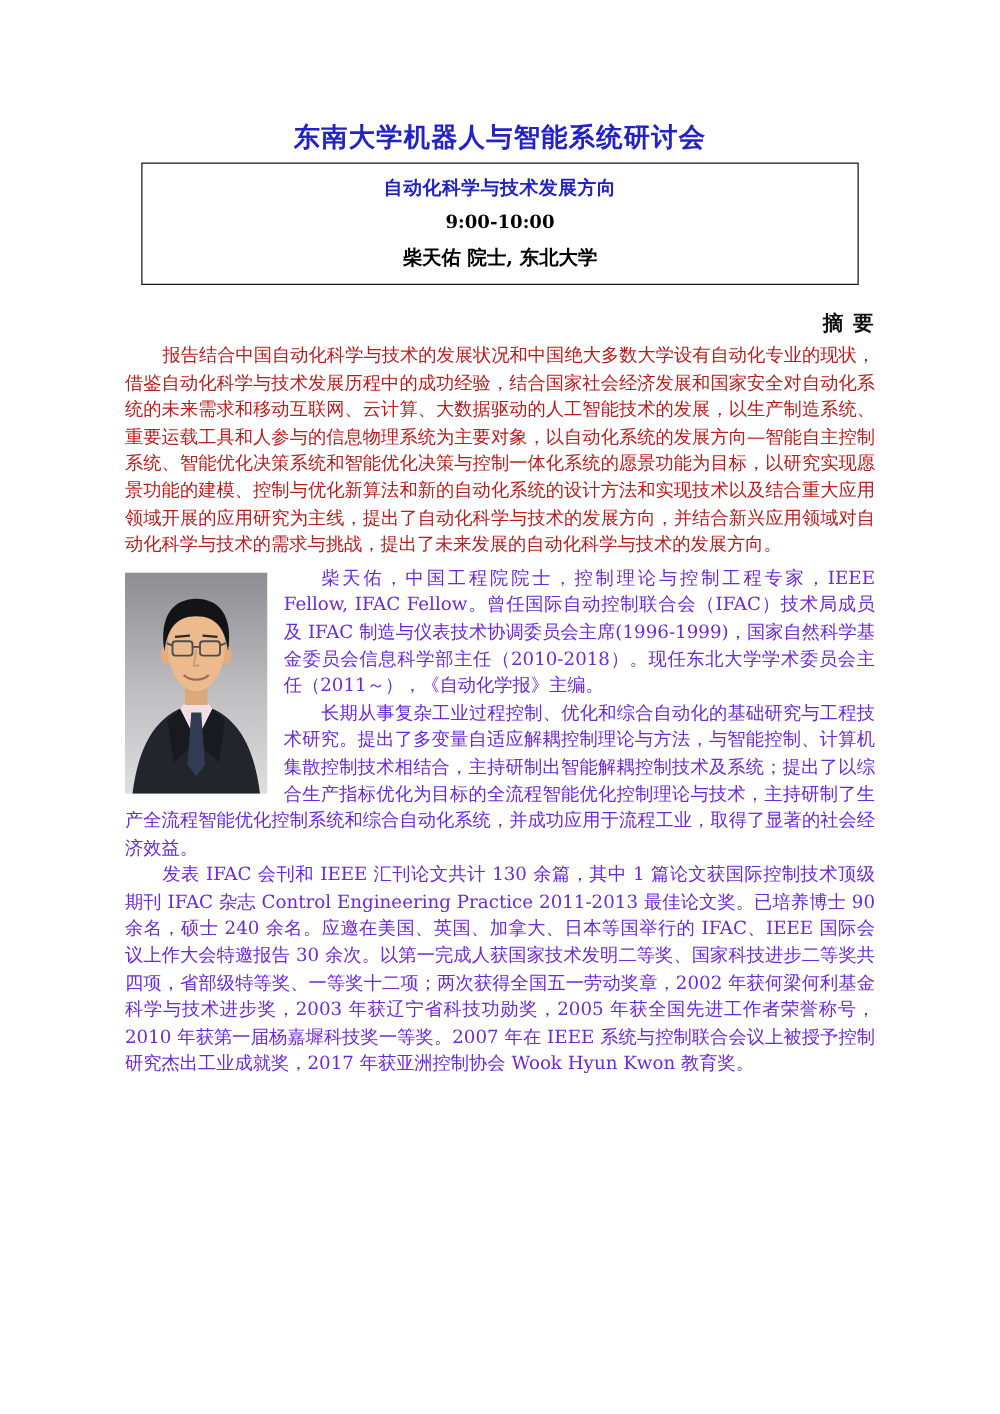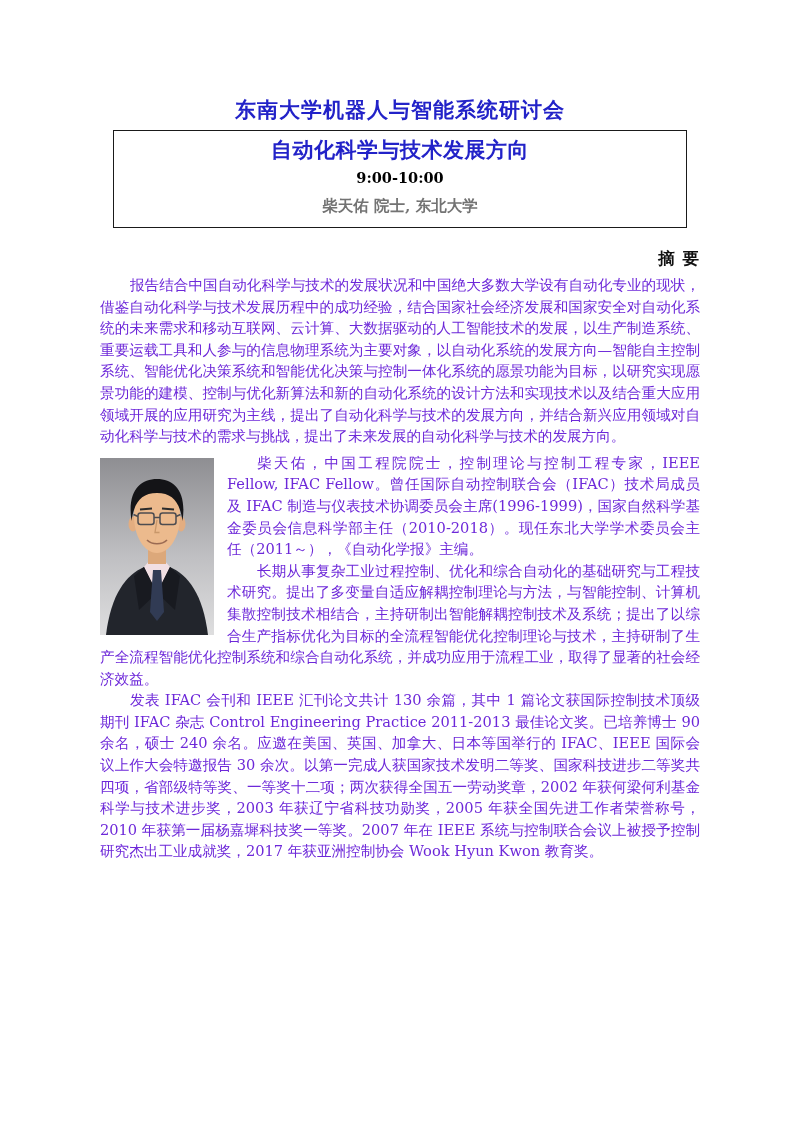--- a/index.html
+++ b/index.html
@@ -31,59 +31,59 @@
   }
   .session-box {
     margin: 7px 13px 0 13px;
     border: 1.6px solid #1a1a1a;
     padding: 9px 0 11px 0;
     text-align: center;
     background: #ffffff;
   }
   .session-topic {
     font-family: "DejaVu Sans", "Liberation Sans", sans-serif;
-    font-size: 21px;
+    font-size: 15px;
     line-height: 21px;
     font-weight: 700;
     color: #2222c8;
     letter-spacing: 0.5px;
   }
   .session-time {
     margin-top: 8px;
     font-size: 14.5px;
     line-height: 18px;
     font-weight: 700;
     color: #000000;
   }
   .session-speaker {
     margin-top: 8px;
     font-size: 15.5px;
     line-height: 21px;
     font-weight: 700;
-    color: #737373;
+    color: #000000;
   }
   .section-heading {
     margin: 20px 0 0 0;
     text-align: right;
     font-size: 16.5px;
     line-height: 22px;
     font-weight: 700;
     color: #111111;
     letter-spacing: 1px;
   }
   .section-heading.speaker-heading {
     margin-top: 13px;
   }
   .body-text {
     margin: 4px 0 0 0;
     font-size: 14.6px;
     line-height: 21.6px;
     text-align: justify;
     text-indent: 2.05em;
-    color: #6d28d9;
+    color: #b91c1c;
   }
   .bio {
     margin-top: 5px;
   }
   .bio::after {
     content: "";
     display: block;
     clear: both;
   }
   .portrait {

